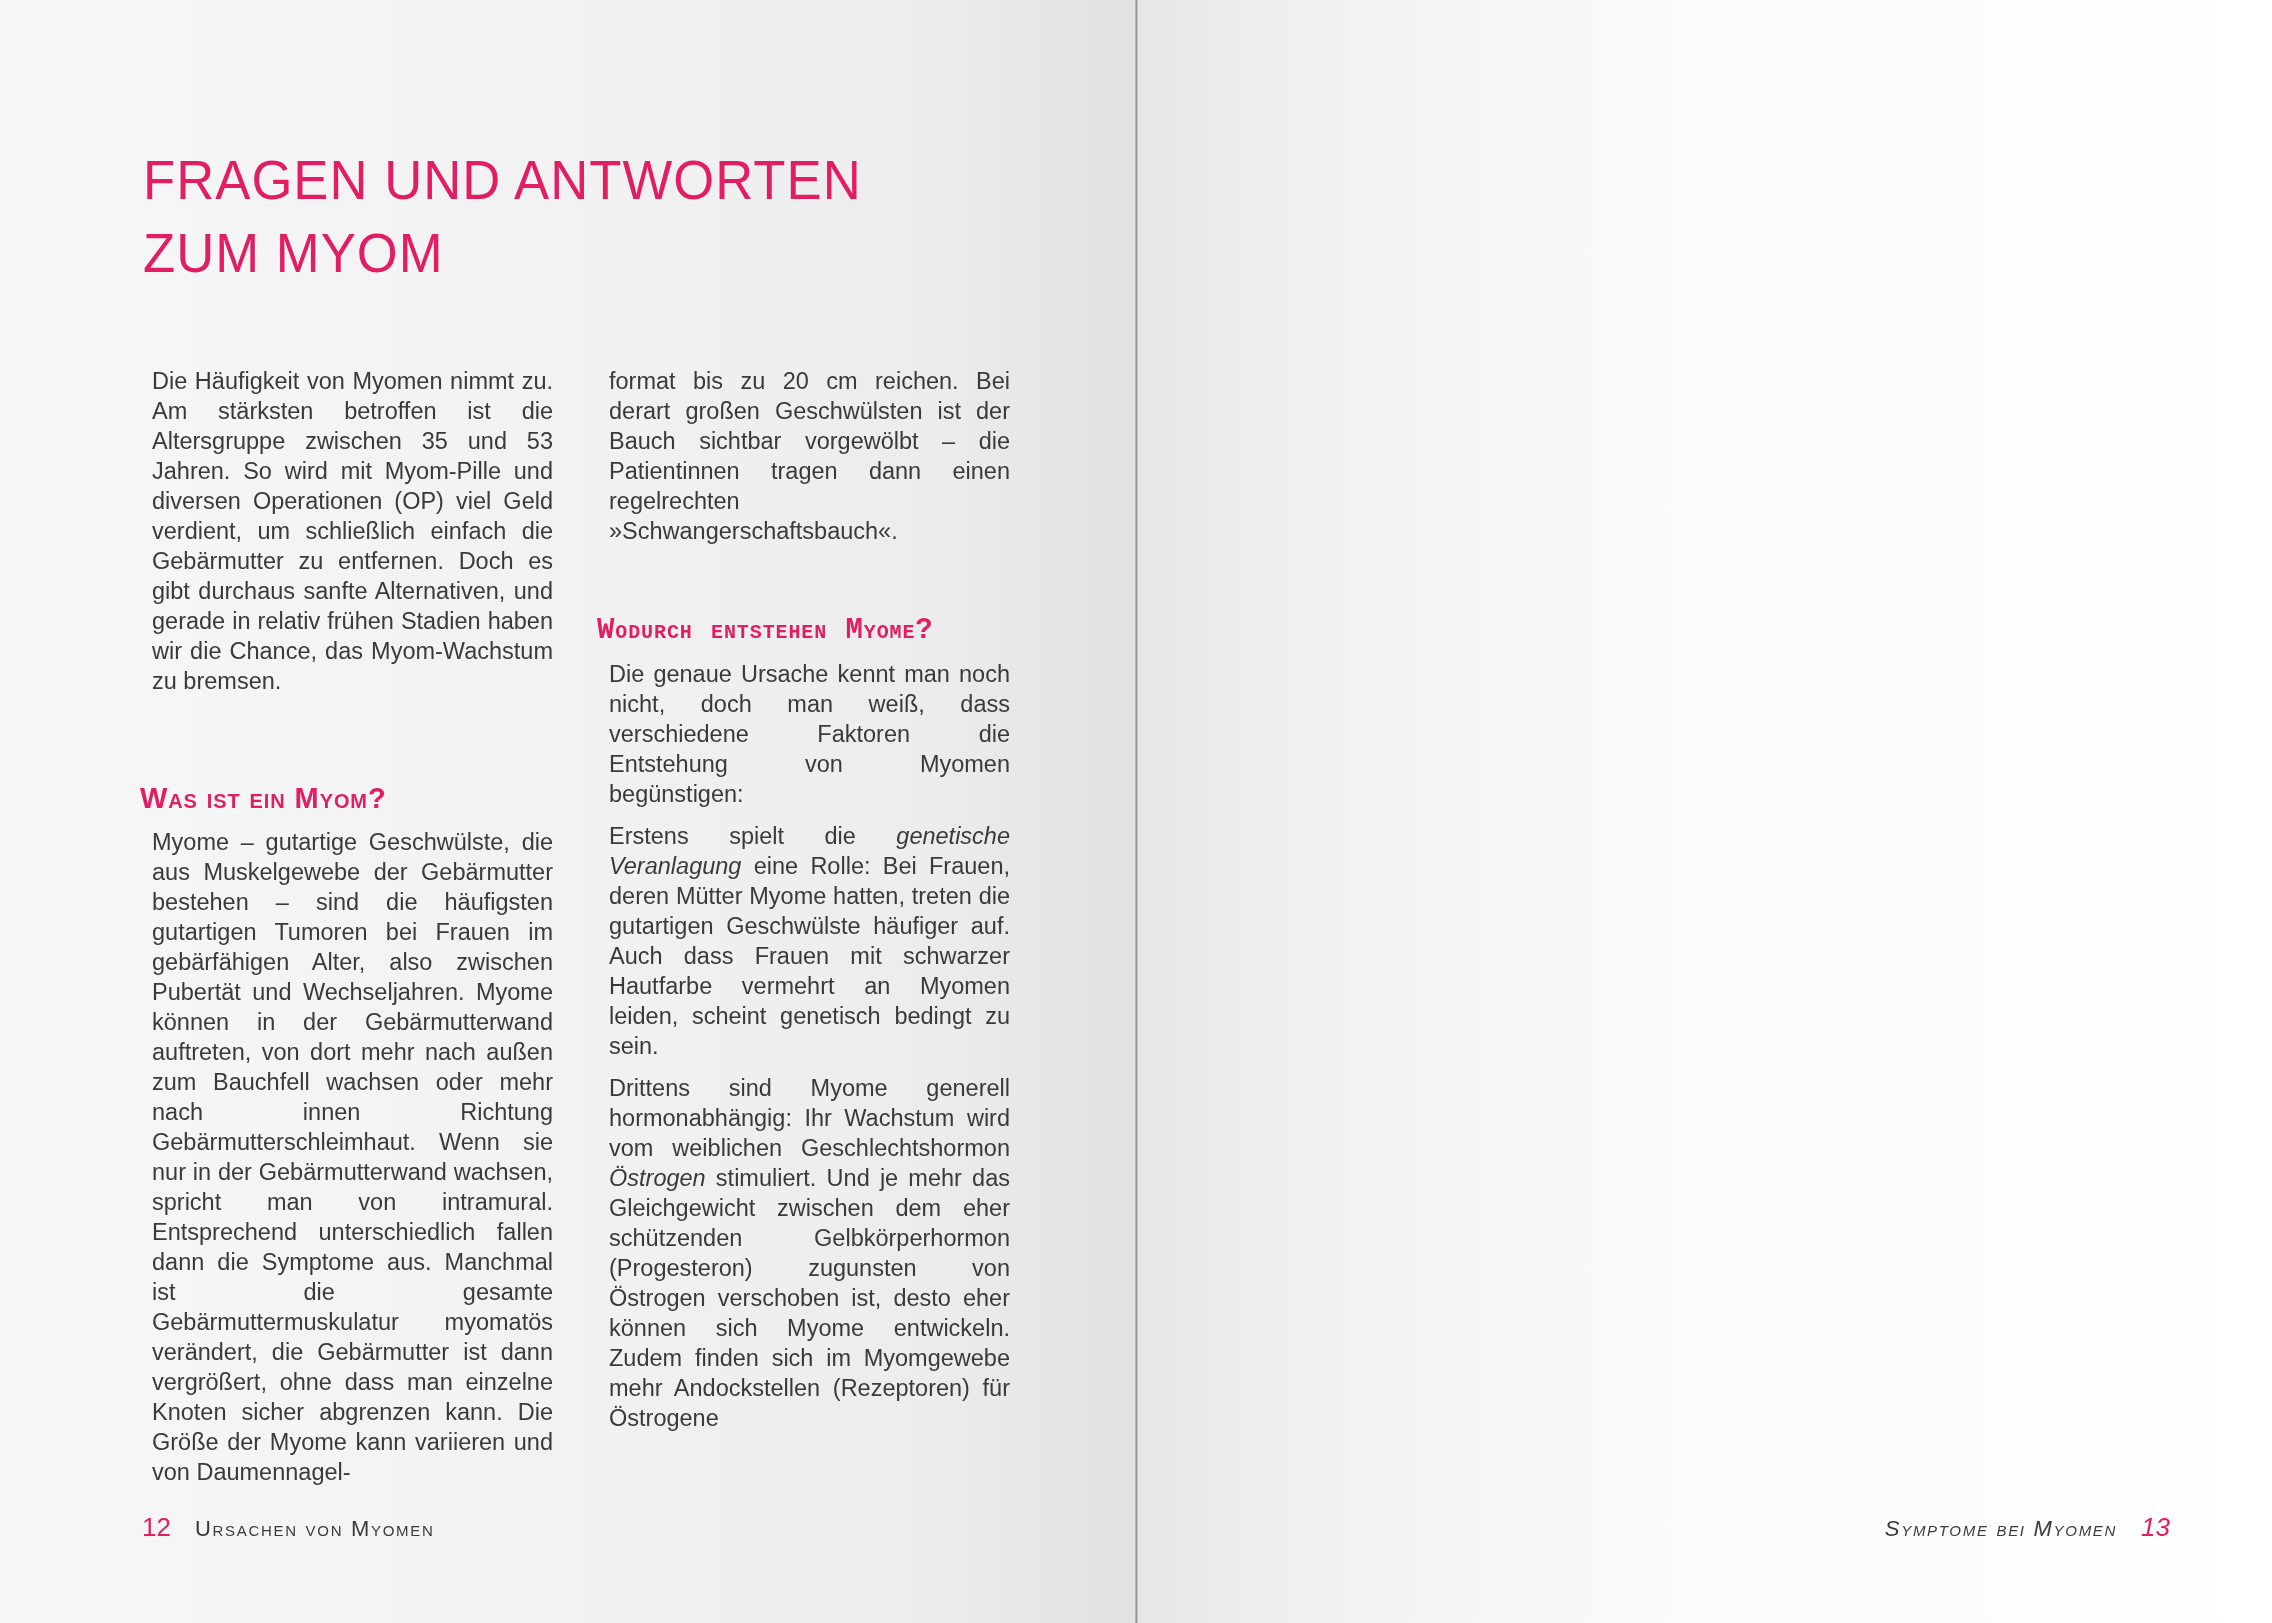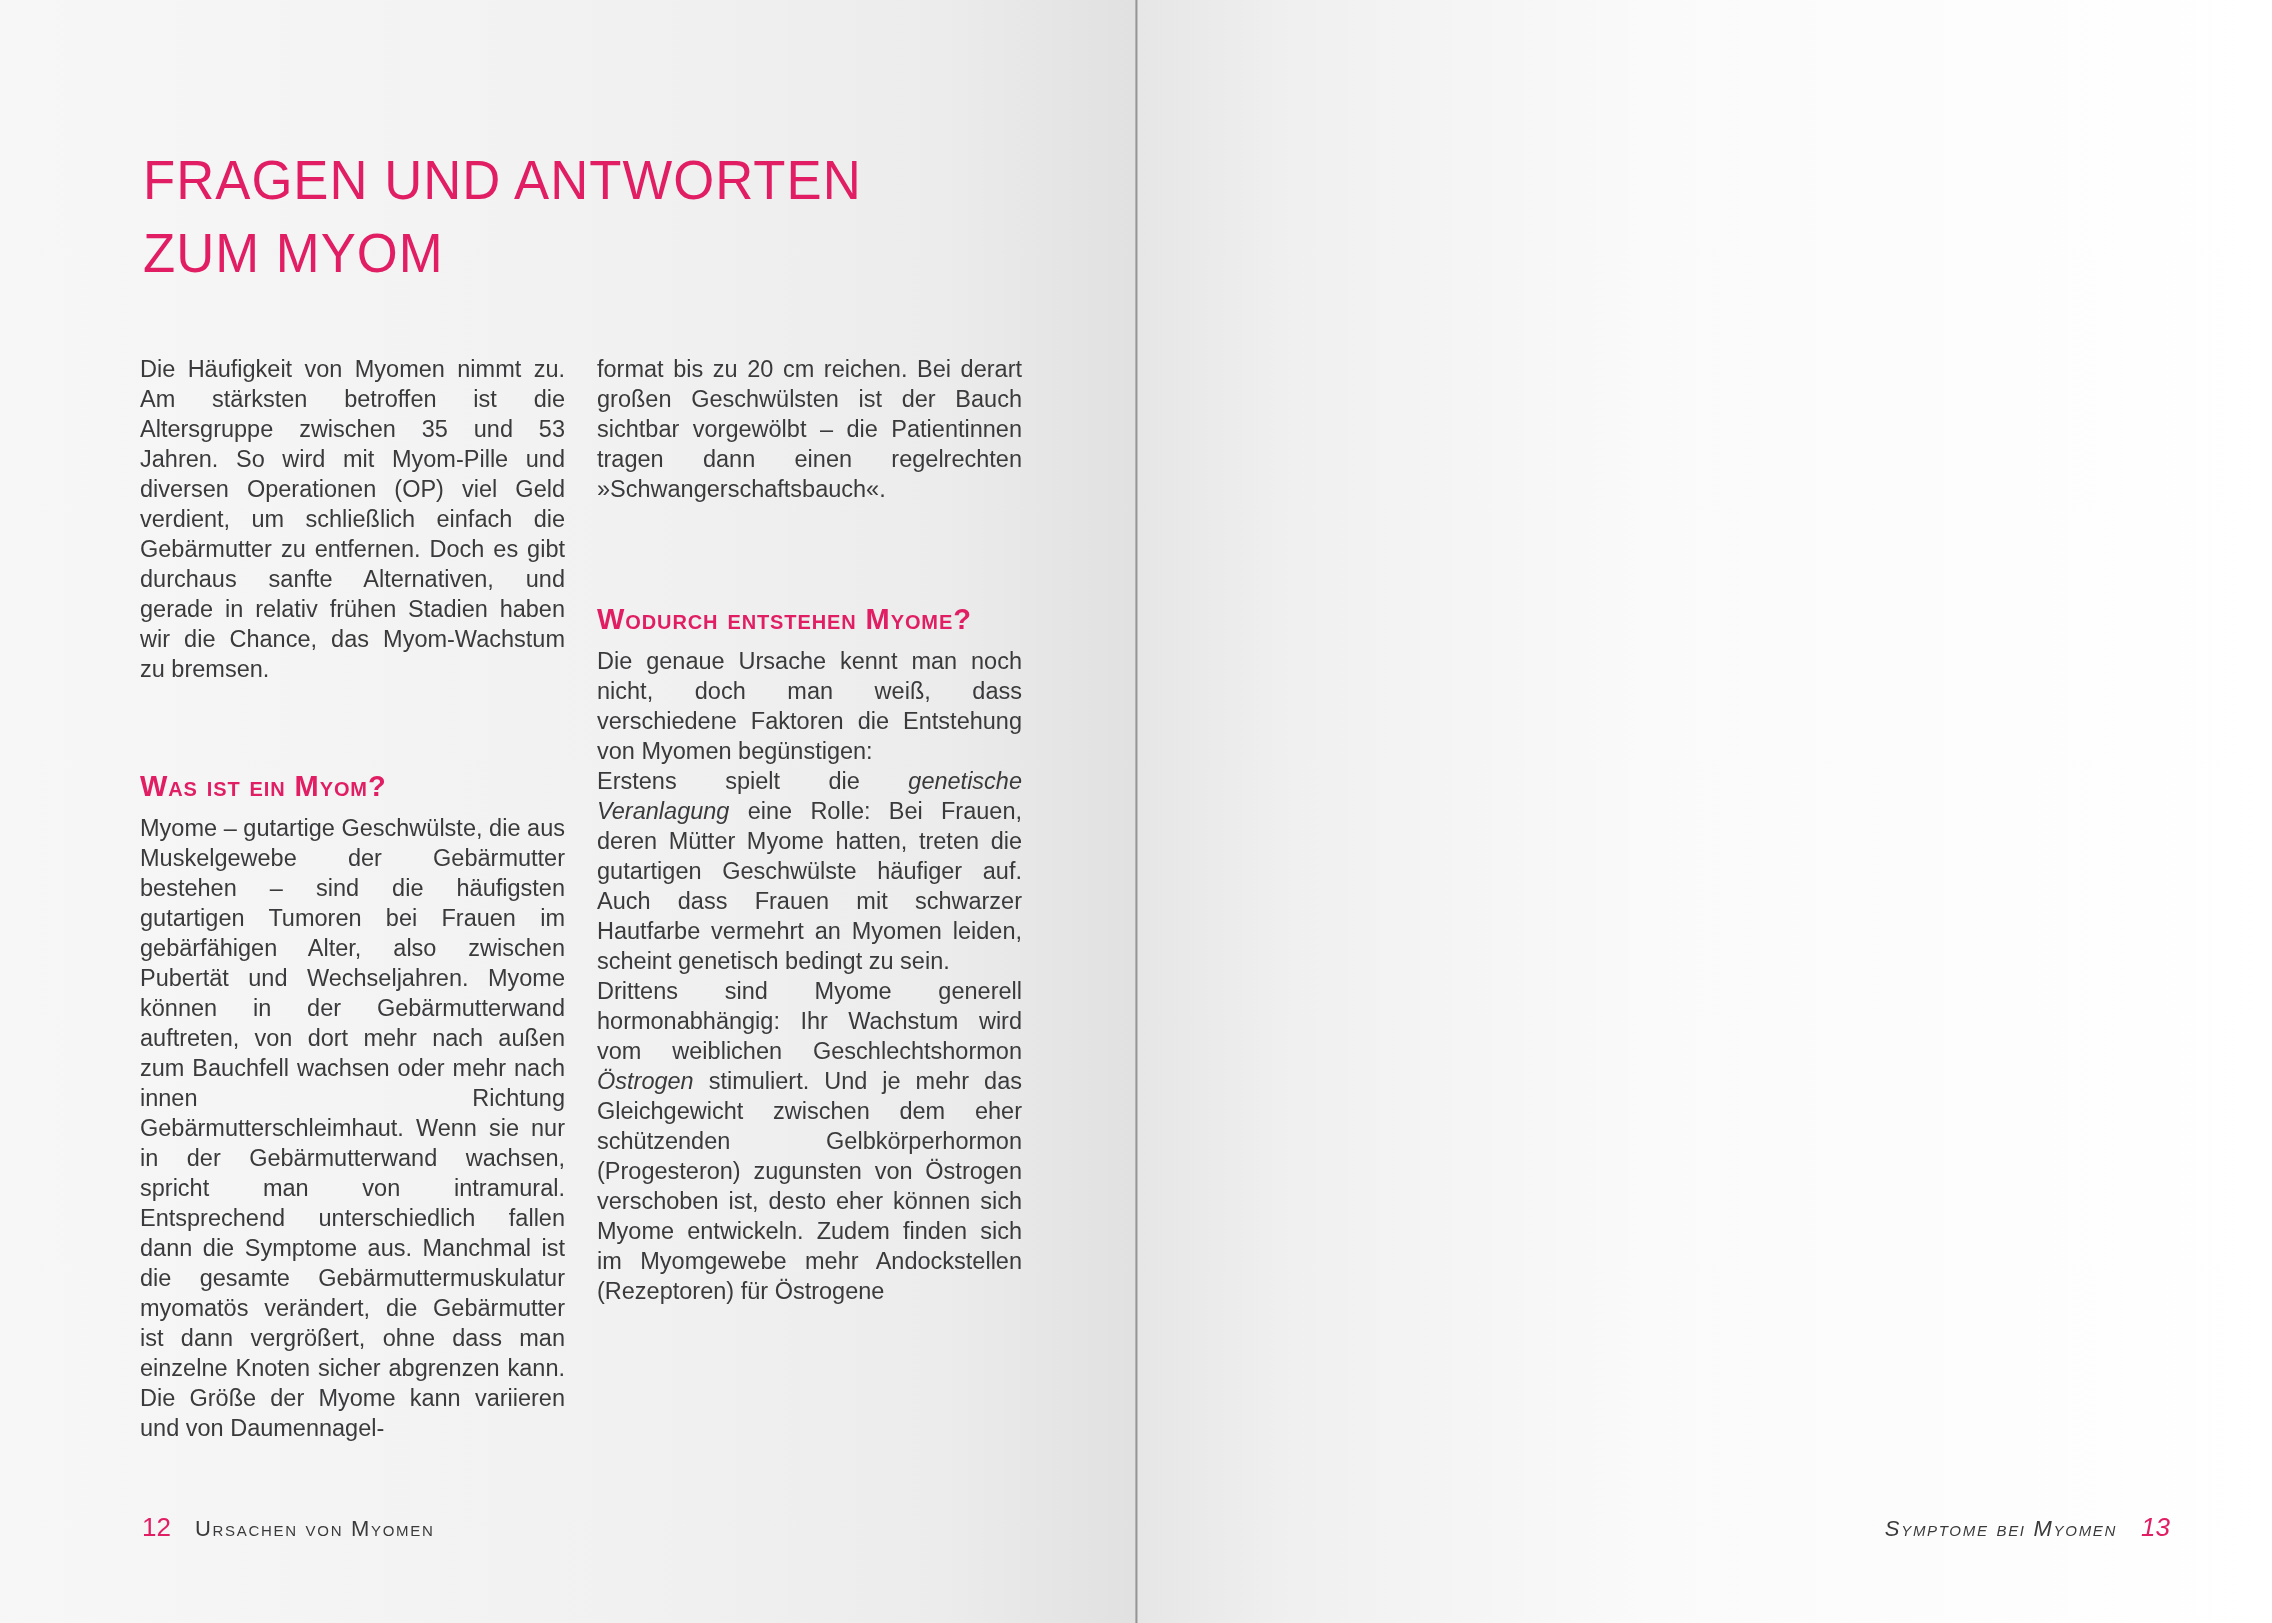--- a/index.html
+++ b/index.html
@@ -19,31 +19,31 @@
     position:absolute;left:143px;top:143px;margin:0;
     color:#e11e63;font-size:56px;line-height:73px;font-weight:400;
     letter-spacing:1.1px;transform:scaleX(.94);transform-origin:0 0;white-space:nowrap;
   }
 
   .col{
     position:absolute;top:354px;width:425px;
     color:#3a3a3c;font-size:23.5px;line-height:30px;
     text-align:justify;hyphens:auto;-webkit-hyphens:auto;
   }
-  .col p{margin:0;}
+  .col p{margin:12px;}
   .col em{font-style:italic;}
   .col1{left:140px;}
   .col2{left:597px;}
 
   h2{
     margin:86px 0 10.3px 0;text-align:left;
     color:#e11e63;font-size:29px;line-height:33px;font-weight:700;
     font-variant:small-caps;letter-spacing:0.9px;white-space:nowrap;
   }
-  .col2 h2{margin-top:99px;}
+  .col2 h2{margin-top:68px;font-family:Liberation Mono, monospace;}
 
   .footer{position:absolute;top:1512px;font-size:21px;color:#3a3a3c;white-space:nowrap;}
   .footer-left{left:142px;}
   .footer-right{right:102px;text-align:right;font-style:italic;}
   .footer .pagenum{color:#e11e63;font-size:26px;font-weight:400;vertical-align:baseline;}
   .footer .section{font-variant:small-caps;letter-spacing:1.7px;font-size:22px;vertical-align:baseline;}
   .footer-left .section{margin-left:24px;}
   .footer-right .section{margin-right:24px;}
 </style>
 </head>

